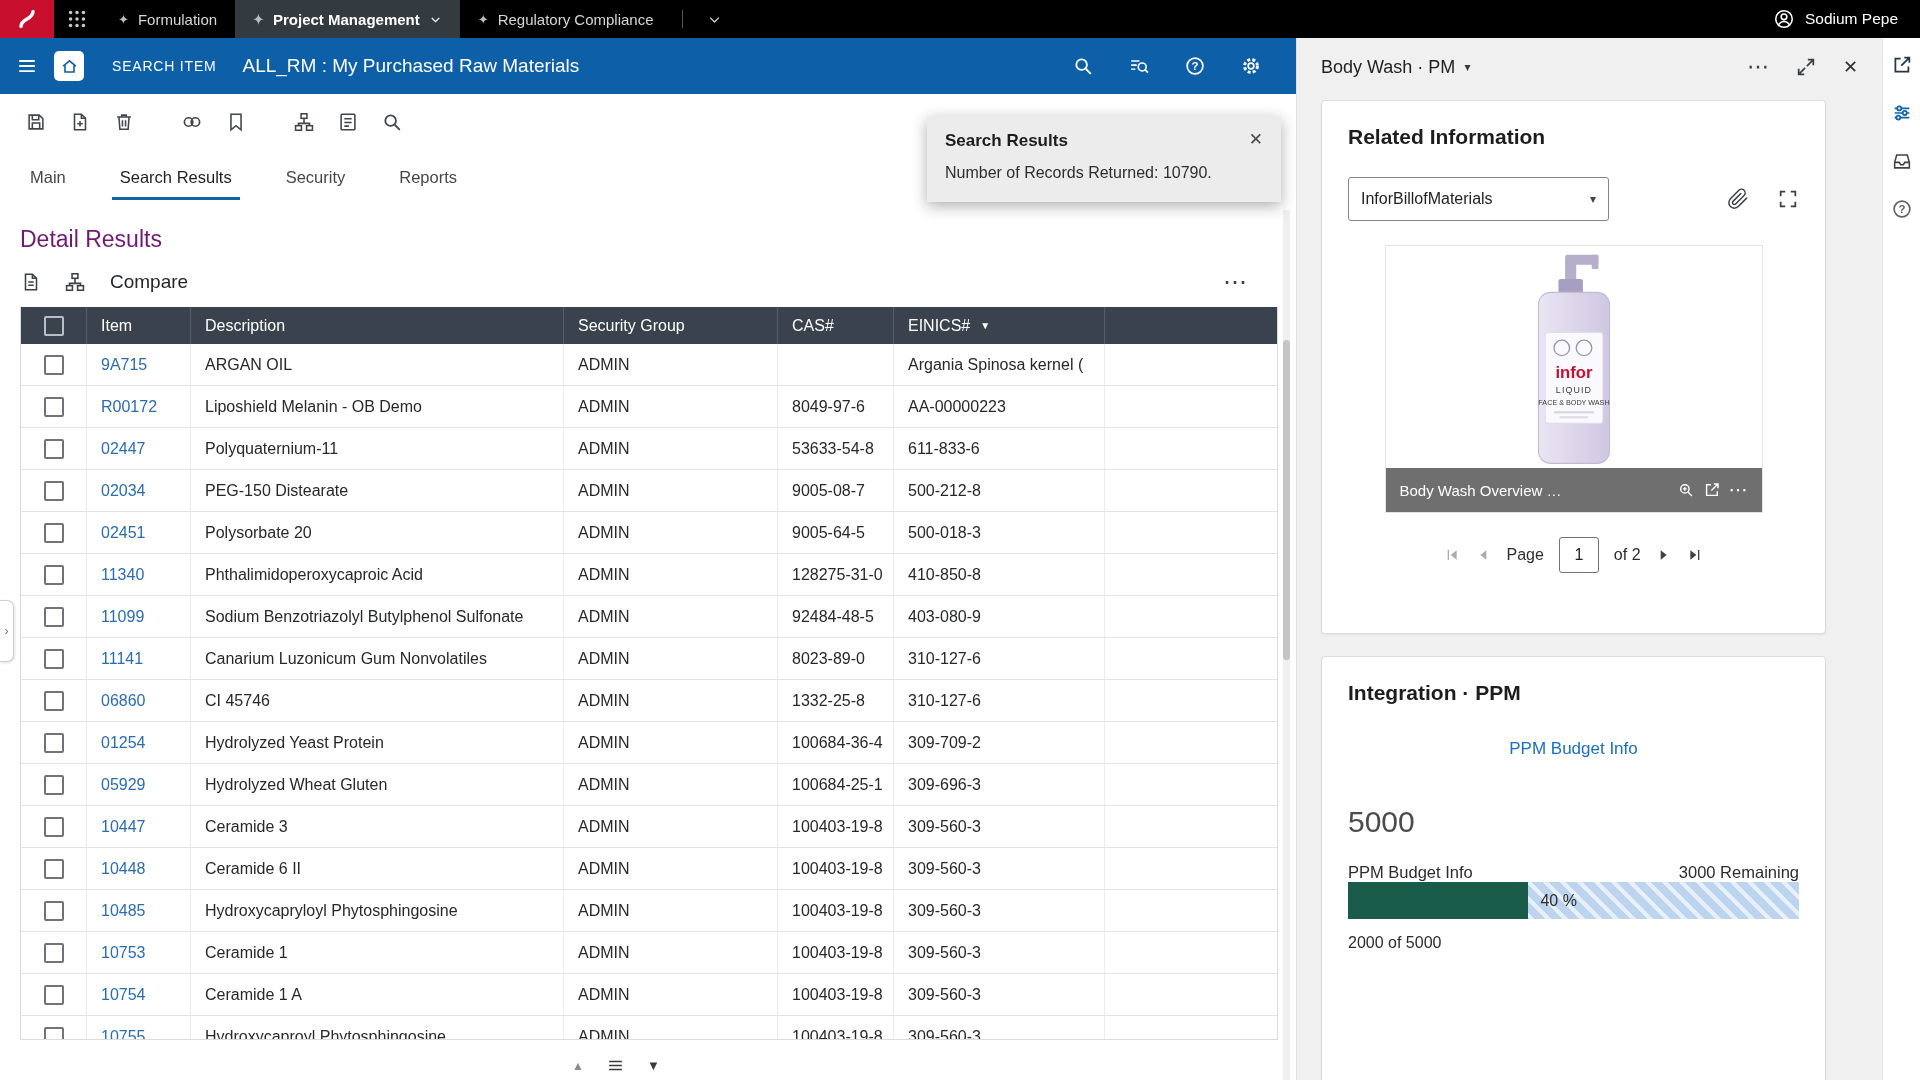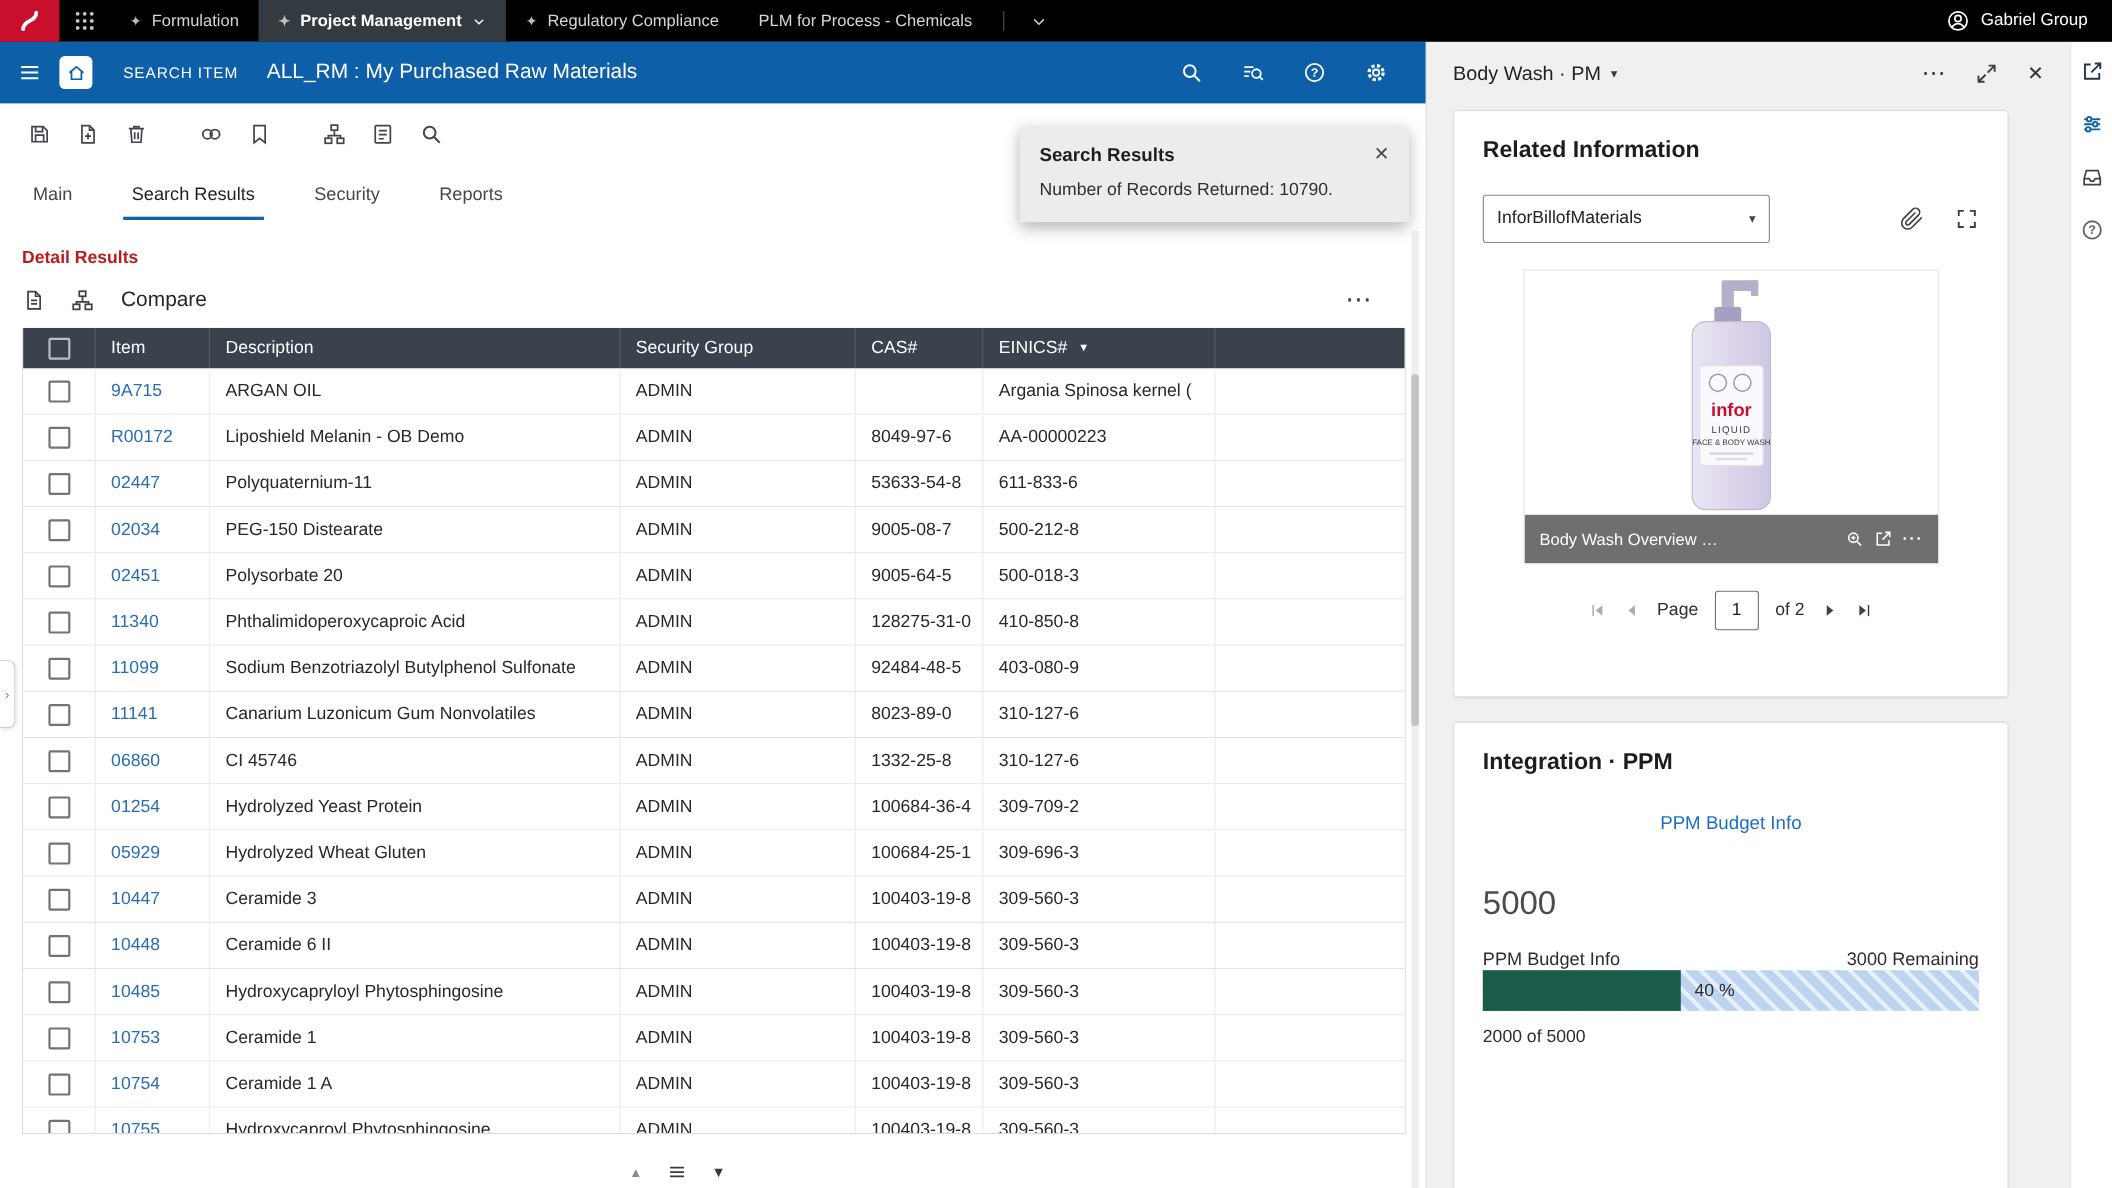--- a/index.html
+++ b/index.html
@@ -32,21 +32,21 @@
 
   
   .content{position:absolute;left:0;top:94px;width:1296px;height:986px;background:#fff;overflow:hidden;}
   .toolbar{height:56px;display:flex;align-items:center;padding-left:14px;color:#41464d;}
   .toolbar .tb{width:44px;height:40px;display:flex;align-items:center;justify-content:center;color:#41464d;}
   .tb-gap{width:24px;}
   .page-tabs{height:50px;display:flex;align-items:flex-end;padding-left:28px;}
   .ptab{padding:0 2px 13px;margin-right:50px;font-size:16.5px;color:#43484d;position:relative;cursor:pointer;}
   .ptab.active{color:#1d2023;}
   .ptab.active::after{content:"";position:absolute;left:-6px;right:-6px;bottom:0;height:3px;background:#1264a3;}
-  .detail-heading{margin:26px 0 0 20px;font-size:16px;font-weight:700;color:#b91c1c;}
+  .detail-heading{margin:26px 0 0 20px;font-size:23px;font-weight:400;color:#701a75;}
   .compare-row{display:flex;align-items:center;margin:18px 20px 0;color:#33383d;}
   .cmp-ic{width:44px;display:flex;justify-content:flex-start;color:#3c4147;}
   .compare-label{font-size:19px;color:#24282c;margin-left:2px;}
   .crow-spacer{flex:1;}
   .row-ellipsis{font-size:24px;color:#3c4147;letter-spacing:1px;margin-right:28px;line-height:10px;}
 
   .table{margin:14px 0 0 20px;width:1258px;border:1px solid #dcdcdc;border-top:none;max-height:733px;overflow:hidden;}
   .thead,.trow{display:grid;grid-template-columns:66px 104px 373px 214px 116px 211px 172px;}
   .thead{background:#39424d;color:#fff;height:37px;font-size:16px;}
   .thead>div{padding-left:14px;display:flex;align-items:center;border-right:1px solid rgba(255,255,255,.14);overflow:hidden;white-space:nowrap;}
@@ -150,39 +150,36 @@
     <span>
       <svg viewBox="0 0 24 24" width="13" height="13" fill="none" stroke="currentColor" stroke-width="2.4">
           <path d="M5 9l7 7 7-7"></path>
         </svg>
     </span>
   </div>
   <div class="app-tab">
     <span class="spk">✦</span>
     <span>Regulatory Compliance</span>
   </div>
-  <div class="app-tab">
-    <span>PLM for Process - Chemicals</span>
-  </div>
   <div class="tab-sep"></div>
   <button class="overflow-chev">
     <svg viewBox="0 0 24 24" width="15" height="15" fill="none" stroke="currentColor" stroke-width="2.2">
         <path d="M5 9l7 7 7-7"></path>
       </svg>
   </button>
   <div class="topbar-spacer"></div>
   <div class="user-menu">
     <span>
       <svg class="ic" viewBox="0 0 24 24" fill="none" stroke="currentColor" stroke-width="1.7">
           <circle cx="12" cy="12" r="9"></circle>
           <circle cx="12" cy="9.6" r="3.1"></circle>
           <path d="M5.8 18.8c1.6-2.9 3.8-4.1 6.2-4.1s4.6 1.2 6.2 4.1"></path>
         </svg>
     </span>
-    <span>Gabriel Group</span>
+    <span>Sodium Pepe</span>
   </div>
 </header>
 
 <div class="bluebar">
   <button class="burger">
     <svg class="ic" viewBox="0 0 24 24" stroke="currentColor" stroke-width="2" fill="none">
         <path d="M3.5 6.5h17M3.5 12h17M3.5 17.5h17"></path>
       </svg>
   </button>
   <button class="home-tile">

